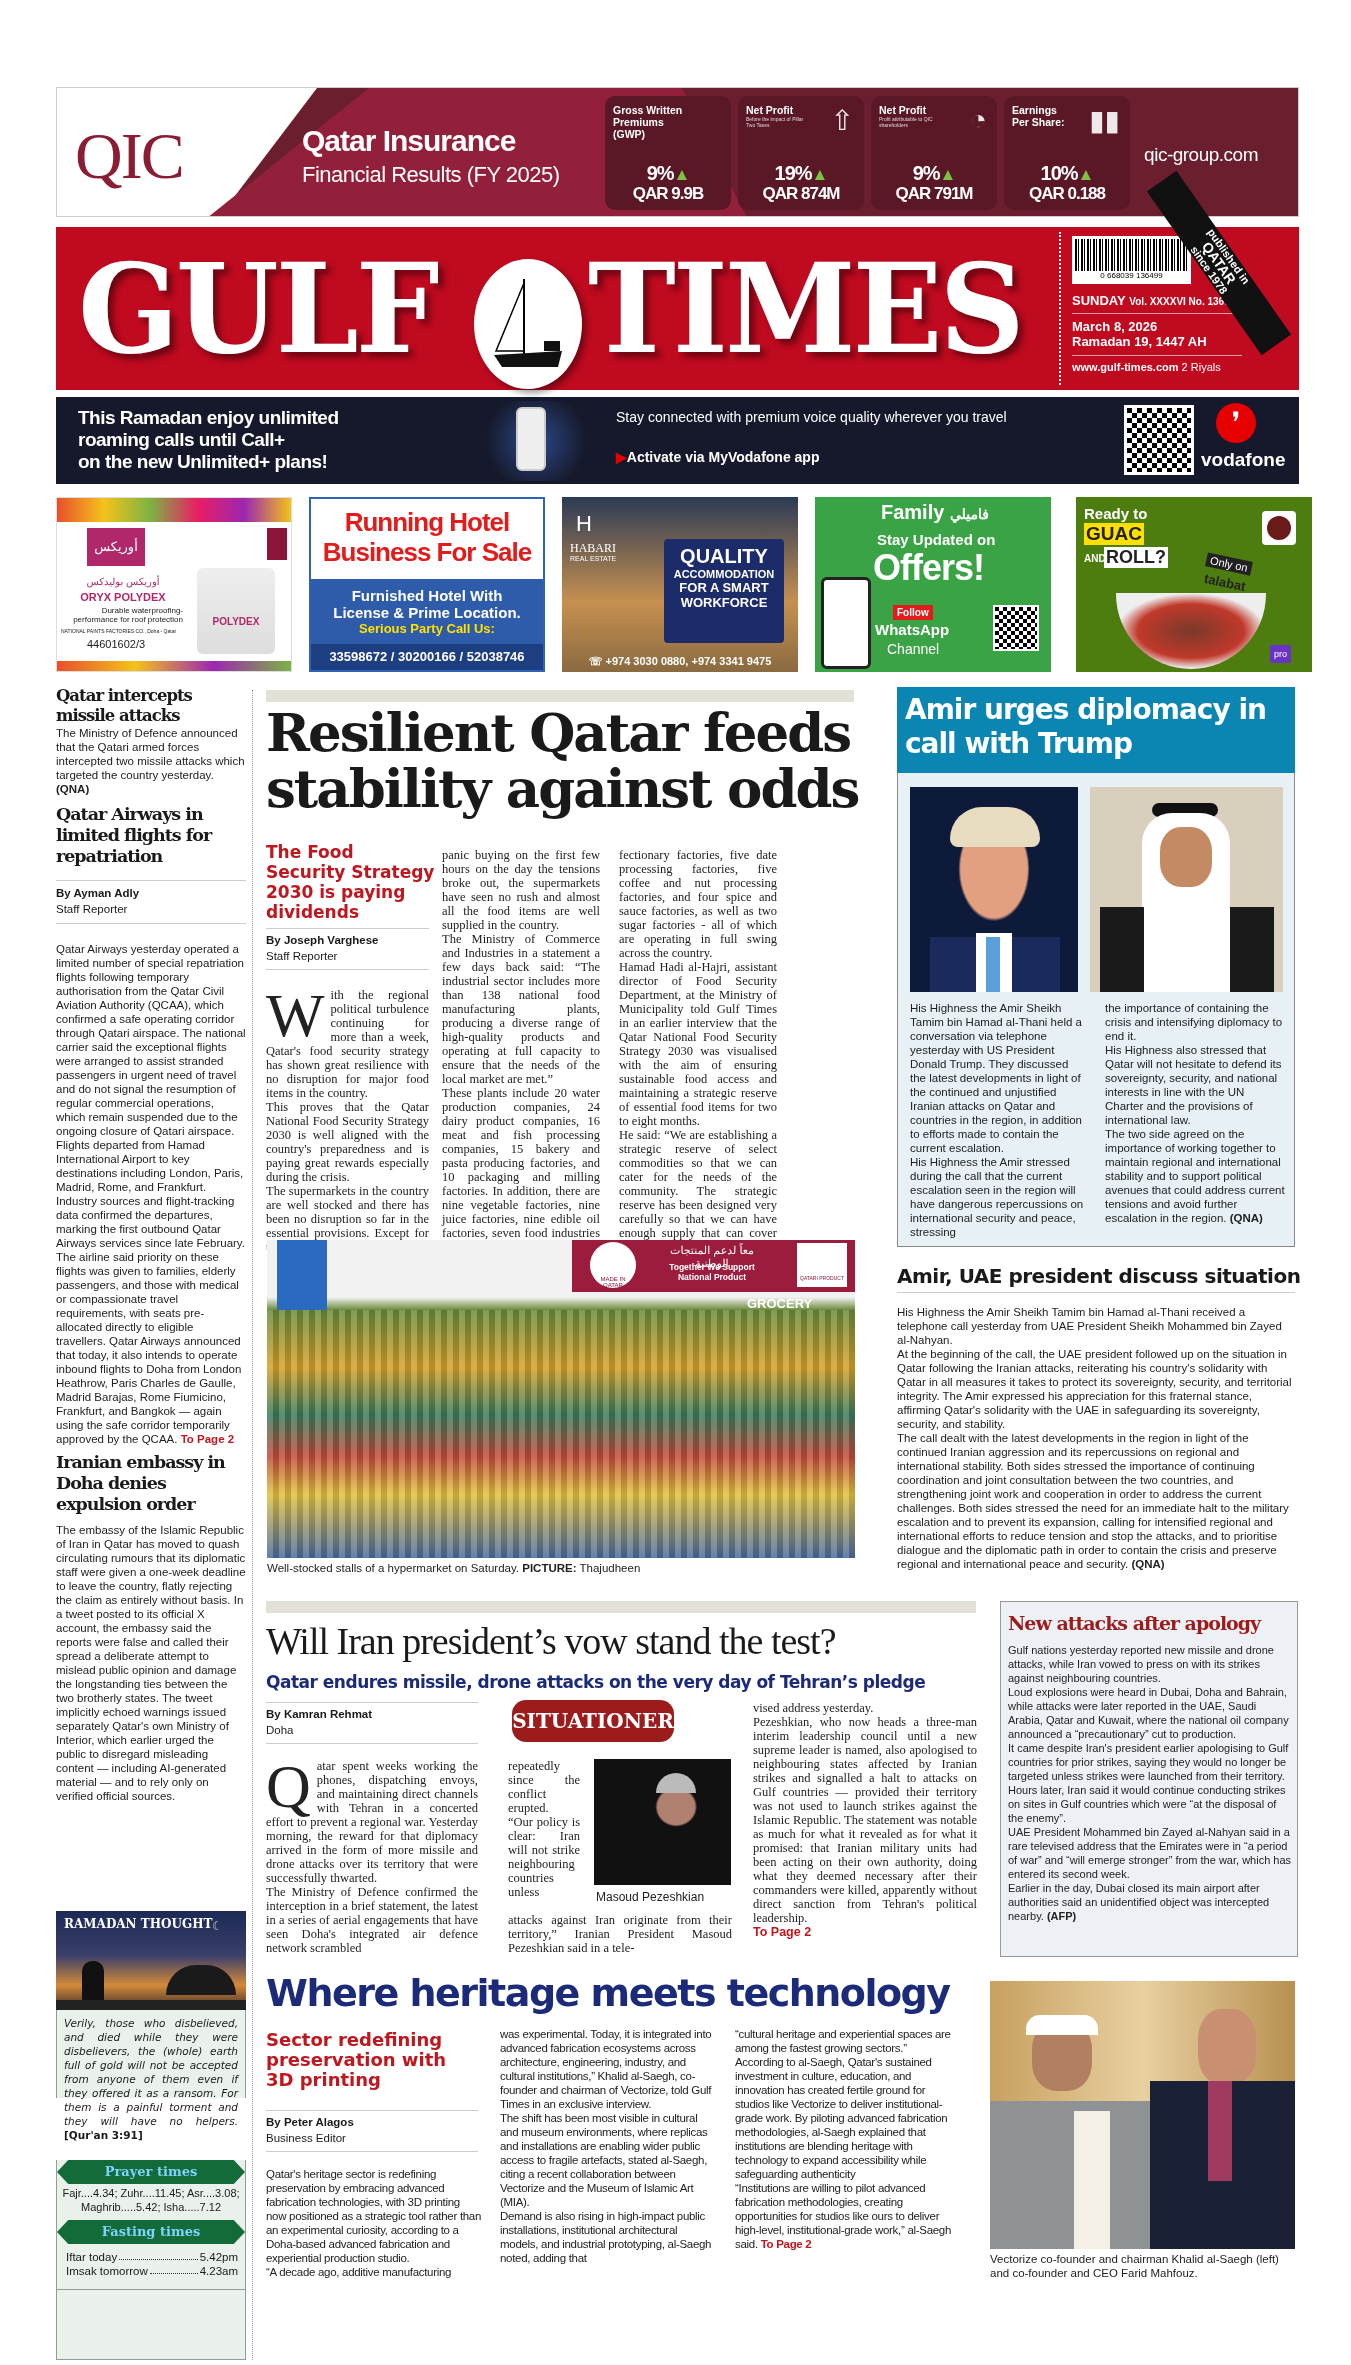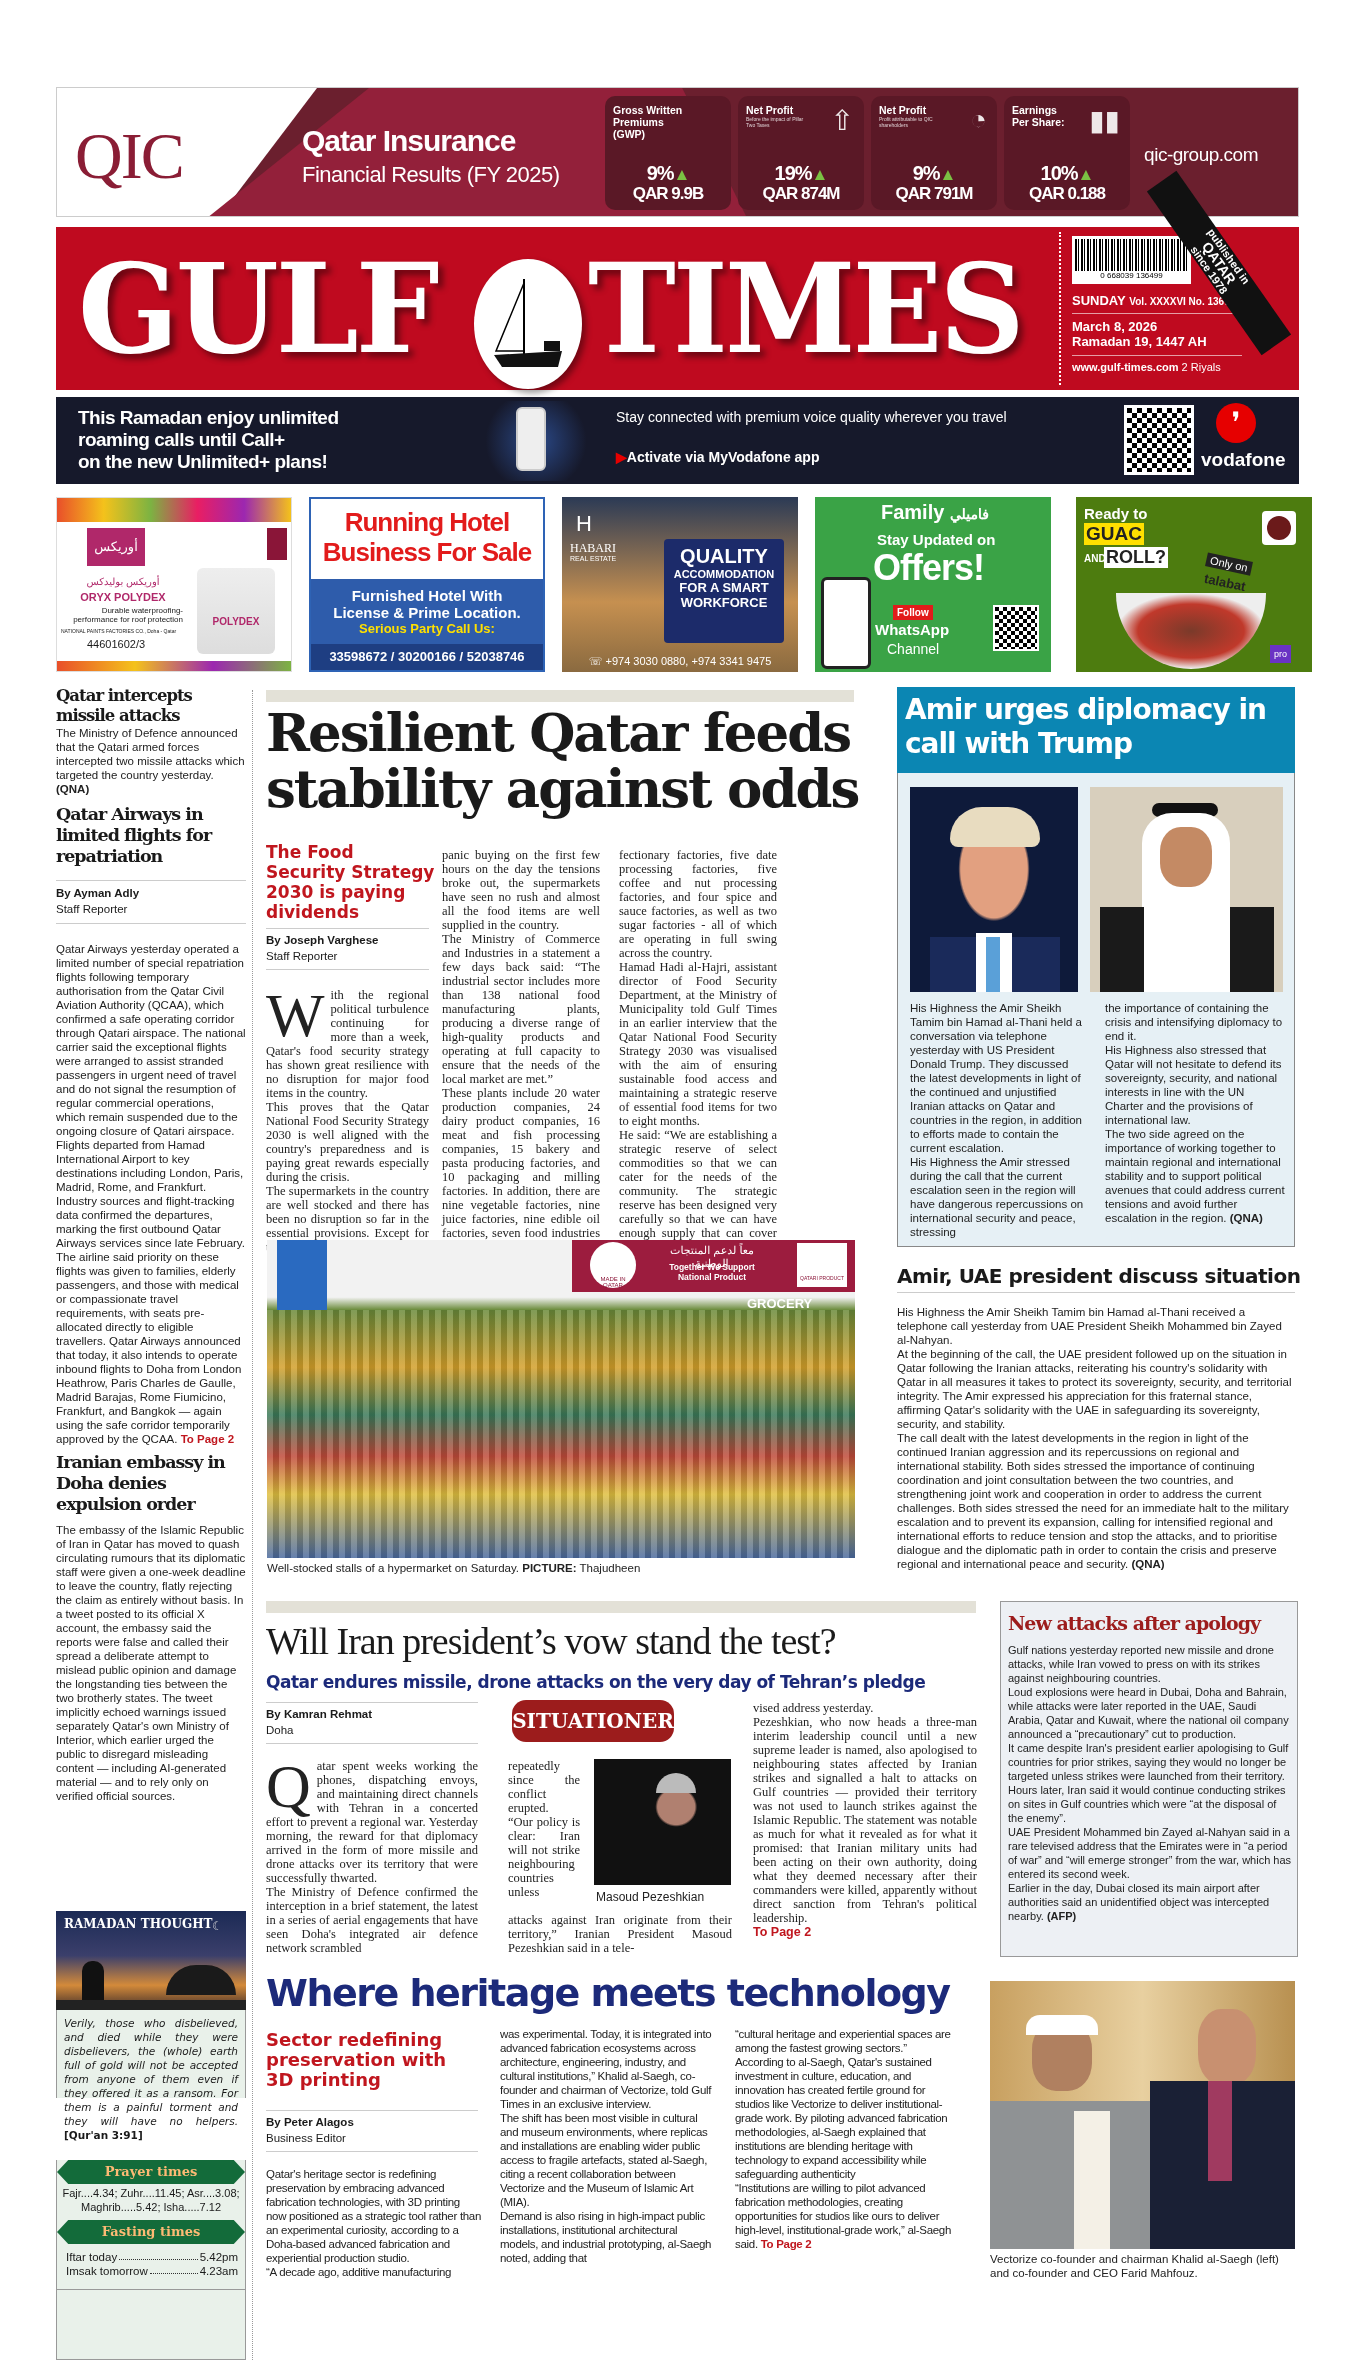--- a/index.html
+++ b/index.html
@@ -41,21 +41,21 @@
   .body-serif{font-family:"Liberation Serif",serif;font-size:12.5px;line-height:14px;text-align:justify;color:#222}
   .red{color:#c0161e}
   .topage{color:#c0161e;font-weight:bold}
   .vdots{position:absolute;border-left:1px dotted #999}
   .rule{border-top:1px solid #ccc}
   .photo{position:absolute;overflow:hidden}
   .cap{position:absolute;font-size:11.5px;color:#222}
   .byline b{display:block;font-size:11.5px}
   .byline span{font-size:11.5px}
   .drop{float:left;font-family:"Liberation Serif",serif;font-size:62px;line-height:50px;margin:2px 6px 0 0}
-  .prayer-ribbon{height:24px;background:#136b3a;color:#fdba74;font-family:"DejaVu Serif",serif;font-weight:bold;text-align:center;font-size:13px;line-height:24px;clip-path:polygon(6% 0,94% 0,100% 50%,94% 100%,6% 100%,0 50%)}
+  .prayer-ribbon{height:24px;background:#136b3a;color:#7dd3fc;font-family:"DejaVu Serif",serif;font-weight:bold;text-align:center;font-size:13px;line-height:24px;clip-path:polygon(6% 0,94% 0,100% 50%,94% 100%,6% 100%,0 50%)}
 </style>
 </head>
 <body>
 
 <div id="qic" class="abs">
   <div class="white"></div>
   <div class="red"></div>
   <div class="logo">QIC</div>
   <div class="t1">Qatar Insurance</div>
   <div class="t2">Financial Results (FY 2025)</div>
@@ -163,21 +163,21 @@
 <div class="ad" style="left:562px;background:linear-gradient(#2b3a55,#c69050 60%,#8a6a40)">
   <div style="position:absolute;left:14px;top:14px;color:#fff;font-size:22px">H</div>
   <div style="position:absolute;left:8px;top:44px;color:#fff;font-size:12px;font-family:'Liberation Serif',serif">HABARI</div>
   <div style="position:absolute;left:8px;top:58px;color:#fff;font-size:7px">REAL ESTATE</div>
   <div style="position:absolute;left:102px;top:42px;width:120px;height:104px;background:#1c2b6a;color:#fff;text-align:center;font-weight:bold;border-radius:4px;padding-top:6px">
     <div style="font-size:20px">QUALITY</div>
     <div style="font-size:11px">ACCOMMODATION</div>
     <div style="font-size:13px">FOR A SMART</div>
     <div style="font-size:13px">WORKFORCE</div>
   </div>
-  <div style="position:absolute;left:0;right:0;bottom:4px;color:#fff;font-size:11px;text-align:center;font-weight:normal"><span>☏</span> <span>+974 3030 0880, +974 3341 9475</span></div>
+  <div style="position:absolute;left:0;right:0;bottom:4px;color:#fff;font-size:11px;text-align:center;font-weight:bold"><span>☏</span> <span>+974 3030 0880, +974 3341 9475</span></div>
 </div>
 
 <div class="ad" style="left:815px;background:#3aa346">
   <div style="position:absolute;left:66px;top:4px;color:#fff;font-size:20px;font-weight:bold"><span>Family</span> <span style="font-size:14px">فاميلي</span></div>
   <div style="position:absolute;left:62px;top:34px;color:#fff;font-size:15px;font-weight:bold">Stay Updated on</div>
   <div style="position:absolute;left:58px;top:50px;color:#fff;font-size:36px;font-weight:bold;letter-spacing:-1px">Offers!</div>
   <div style="position:absolute;left:6px;top:80px;width:50px;height:92px;background:#fff;border-radius:6px;border:3px solid #222"></div>
   <div style="position:absolute;left:78px;top:108px;background:#e21b1b;color:#fff;font-size:10px;padding:2px 4px;font-weight:bold">Follow</div>
   <div style="position:absolute;left:60px;top:124px;color:#fff;font-size:15px;font-weight:bold">WhatsApp</div>
   <div style="position:absolute;left:72px;top:144px;color:#fff;font-size:14px">Channel</div>

